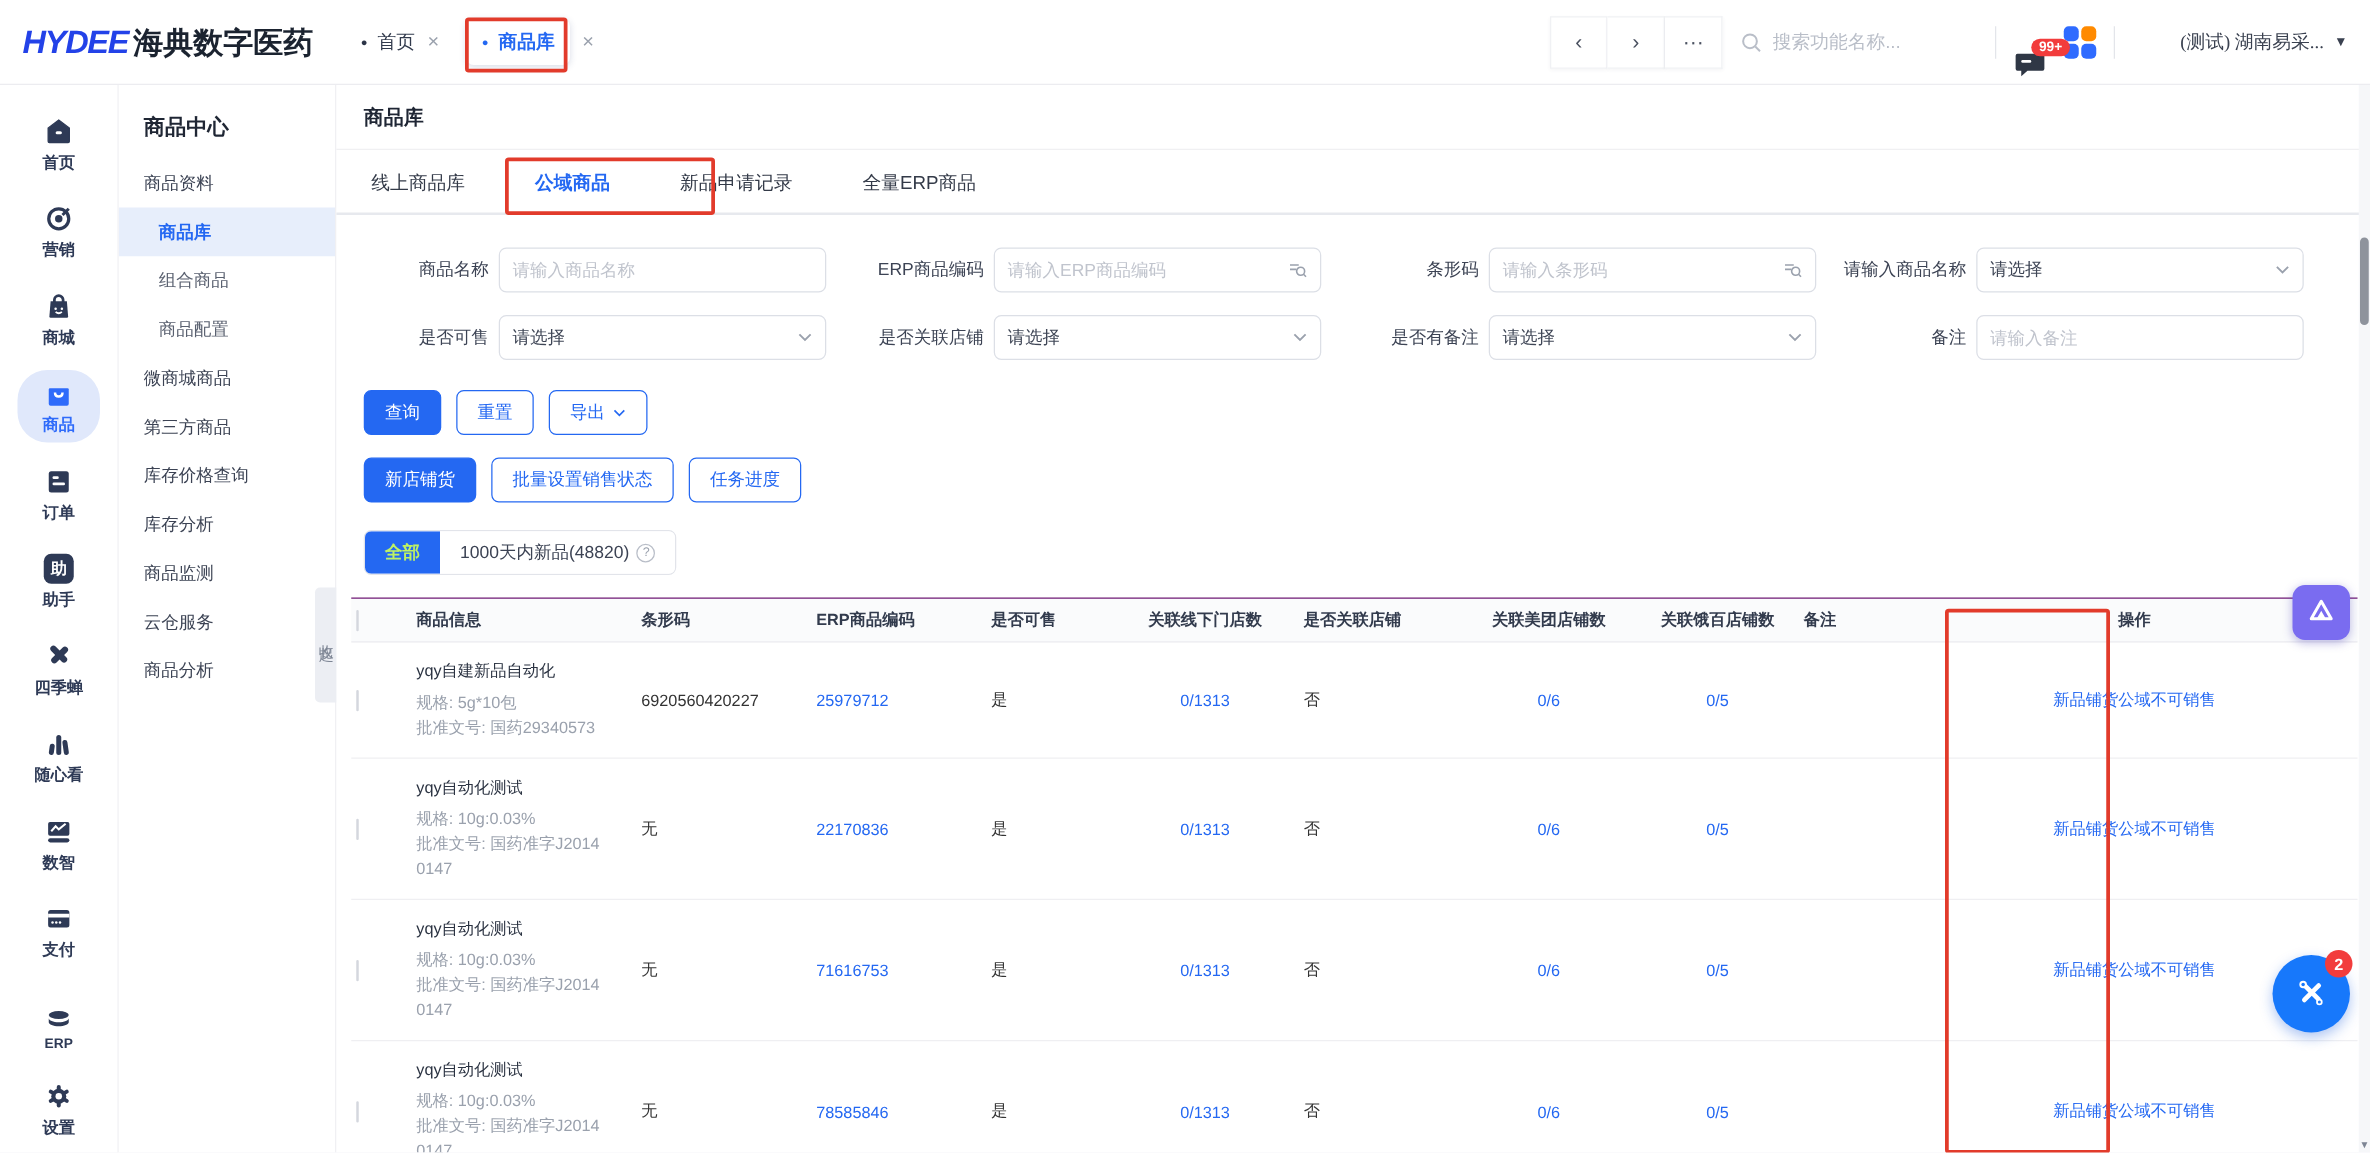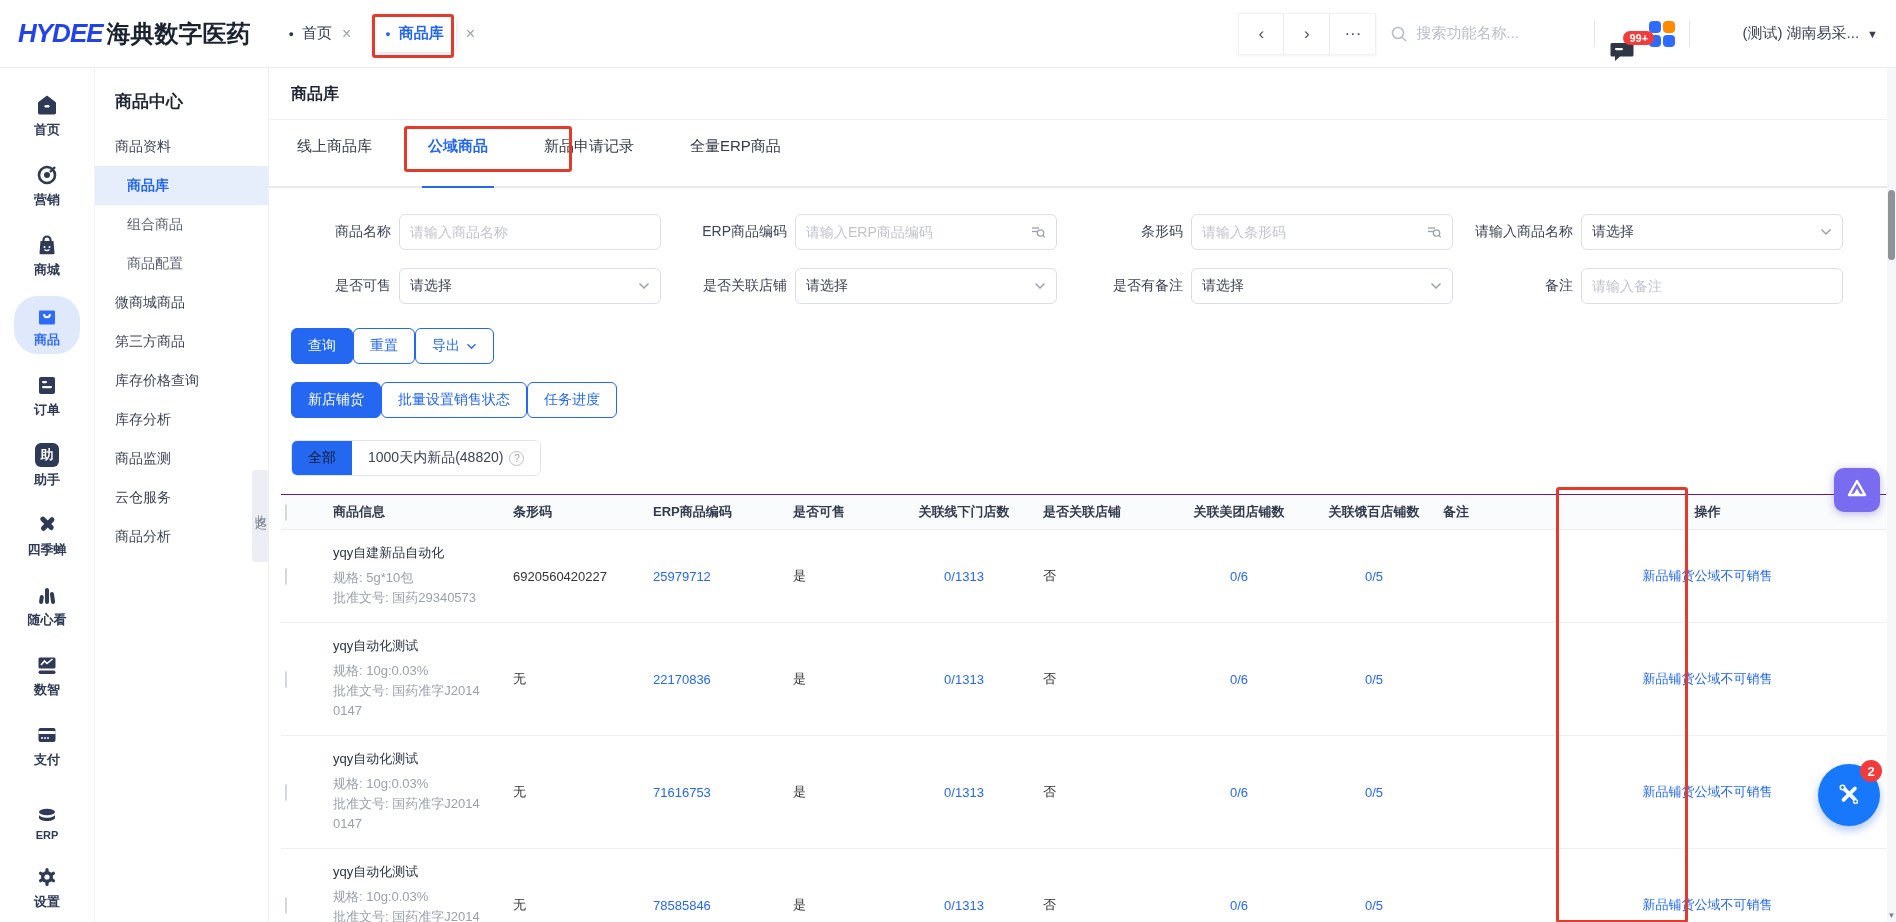--- a/index.html
+++ b/index.html
@@ -25,21 +25,21 @@
   .nav-btn { width:46px; height:42px; background:#fff; border:1px solid #f0f1f4; display:flex; align-items:center; justify-content:center; color:#4a5160; font-size:17px; cursor:pointer; box-shadow:0 1px 3px rgba(60,70,90,.06); }
   .nav-btn + .nav-btn { border-left:none; }
   .top-search { display:flex; align-items:center; gap:8px; width:190px; color:#b9bec8; font-size:15px; cursor:text; }
   .vdiv { width:1px; height:26px; background:#e3e5ea; }
   .msg-wrap { position:relative; cursor:pointer;margin-top:40px; }
   .badge { position:absolute; top:-9px; left:14px; background:#f23c3c; color:#fff; border-radius:10px; font-size:11px; padding:1px 6px; font-weight:bold; }
   .appgrid { width:26px; height:26px; display:grid; grid-template-columns:12px 12px; grid-template-rows:12px 12px; gap:2px; cursor:pointer; }
   .appgrid i { border-radius:4px; background:#2f6bff; }
   .appgrid i.orange { background:#ff8a00; }
   .brand-circle { width:24px; height:24px; border-radius:50%; background:conic-gradient(#e8452f 0 90deg,#f6b columns 0,#f6b800 90deg 180deg,#30a14e 180deg 270deg,#2f6bff 270deg 360deg); }
-  .account { display:flex; align-items:center; gap:8px; font-size:15px; color:#3a4150; cursor:pointer; white-space:nowrap; }
+  .account { display:flex; align-items:center; gap:8px; font-size:15px; color:#3a4150; cursor:pointer; white-space:nowrap;font-family:Liberation Serif, serif; }
   .caret-down { font-size:11px; color:#3a4150; }
 
   
   .shell { display:flex; height:854px; }
 
   
   .rail { width:94px; background:#fff; padding:18px 0 10px; display:flex; flex-direction:column; align-items:center; gap:12px; overflow:hidden; }
   .rail-item { width:66px; padding:7px 0 5px; border-radius:10px; display:flex; flex-direction:column; align-items:center; gap:4px; cursor:pointer; }
   .rail-item svg { width:24px; height:24px; fill:#2e3a56; stroke:#2e3a56; }
   .rail-item .r-label { font-size:13px; color:#2e3a56; font-weight:bold; white-space:nowrap; }
@@ -54,40 +54,40 @@
   .sidebar { width:174px; background:#fff; border-left:1px solid #f2f2f5; padding-top:16px; overflow:hidden; }
   .sb-title { font-size:17px; font-weight:bold; color:#1f2634; padding:6px 0 14px 20px; }
   .sb-item { height:39px; display:flex; align-items:center; padding-left:20px; font-size:14px; color:#3c4354; cursor:pointer; white-space:nowrap; }
   .sb-item.child { padding-left:32px; color:#5a6170; }
   .sb-item.active { background:#e7eefb; color:#2468f2; font-weight:bold; }
 
   
   .main { flex:1; background:#fff; border-left:1px solid #f0f0f3; position:relative; overflow:hidden; }
   .page-title { font-size:16px; font-weight:bold; color:#1f2634; padding:16px 0 14px 22px; border-bottom:1px solid #f0f0f2; }
   .main-tabs { display:flex; gap:44px; padding:0 0 0 22px; border-bottom:2px solid #e7e9ee; }
-  .m-tab { font-size:15px; color:#333a48; padding:17px 6px 30px; cursor:pointer; position:relative; }
+  .m-tab { font-size:15px; color:#333a48; padding:17px 6px 14px; cursor:pointer; position:relative; }
   .m-tab.active { color:#2468f2; font-weight:bold; }
   .m-tab.active::after { content:""; position:absolute; left:0; right:0; bottom:-2px; height:2px; background:#2468f2; }
 
   .filters { padding:26px 0 0 10px; display:flex; flex-direction:column; gap:18px; }
   .f-row { display:grid; grid-template-columns:112px 262px 118px 262px 118px 262px 112px 262px; column-gap:8px; align-items:center; }
   .f-label { text-align:right; font-size:14px; color:#3c4354; white-space:nowrap; }
   .control { height:36px; border:1px solid #dcdfe6; border-radius:6px; background:#fff; display:flex; align-items:center; padding:0 10px; gap:6px; }
   .control input { border:none; outline:none; flex:1; font-size:14px; color:#333; font-family:inherit; background:transparent; min-width:0; }
   .control input::placeholder { color:#c0c4cd; }
   .sel-text { flex:1; font-size:14px; color:#3f4656; }
   .chev svg, .srch svg { display:block; }
 
-  .btn-row { display:flex; padding:24px 0 0 22px; align-items:center; }
+  .btn-row { display:flex; gap:12px; padding:24px 0 0 22px; align-items:center; }
   .btn { height:36px; border-radius:6px; padding:0 16px; font-size:14px; display:inline-flex; align-items:center; gap:6px; cursor:pointer; border:1px solid #2468f2; color:#2468f2; background:#fff; white-space:nowrap; }
   .btn.primary { background:#2468f2; color:#fff; }
 
   .segmented { margin:22px 0 0 22px; display:inline-flex; border:1px solid #e2e4ea; border-radius:6px; overflow:hidden; height:36px; }
   .seg { display:flex; align-items:center; padding:0 16px; font-size:14px; color:#3c4354; cursor:pointer; gap:6px; background:#fff; }
-  .seg.active { background:#2468f2; color:#0f172a; font-weight:normal; }
+  .seg.active { background:#2468f2; color:#bef264; font-weight:bold; }
   .q-circle { width:15px; height:15px; border:1px solid #b9bec8; color:#9aa1ad; border-radius:50%; font-size:10px; display:inline-flex; align-items:center; justify-content:center; }
 
   
   .table { margin:18px 10px 0 12px; }
   .tr { display:grid; grid-template-columns:48px 180px 140px 140px 100px 150px 130px 140px 130px 90px minmax(0,1fr); align-items:center; }
   .thead { background:#fafbfc; border-top:1px solid #701a75; border-bottom:1px solid #ececef; height:36px; }
   .th { font-size:13px; font-weight:bold; color:#323b4d; padding:0 4px; white-space:nowrap; }
   .td { font-size:13px; color:#333; padding:14px 4px; }
   .c-center { text-align:center; }
   .trow { border-bottom:1px solid #efeff2; }

